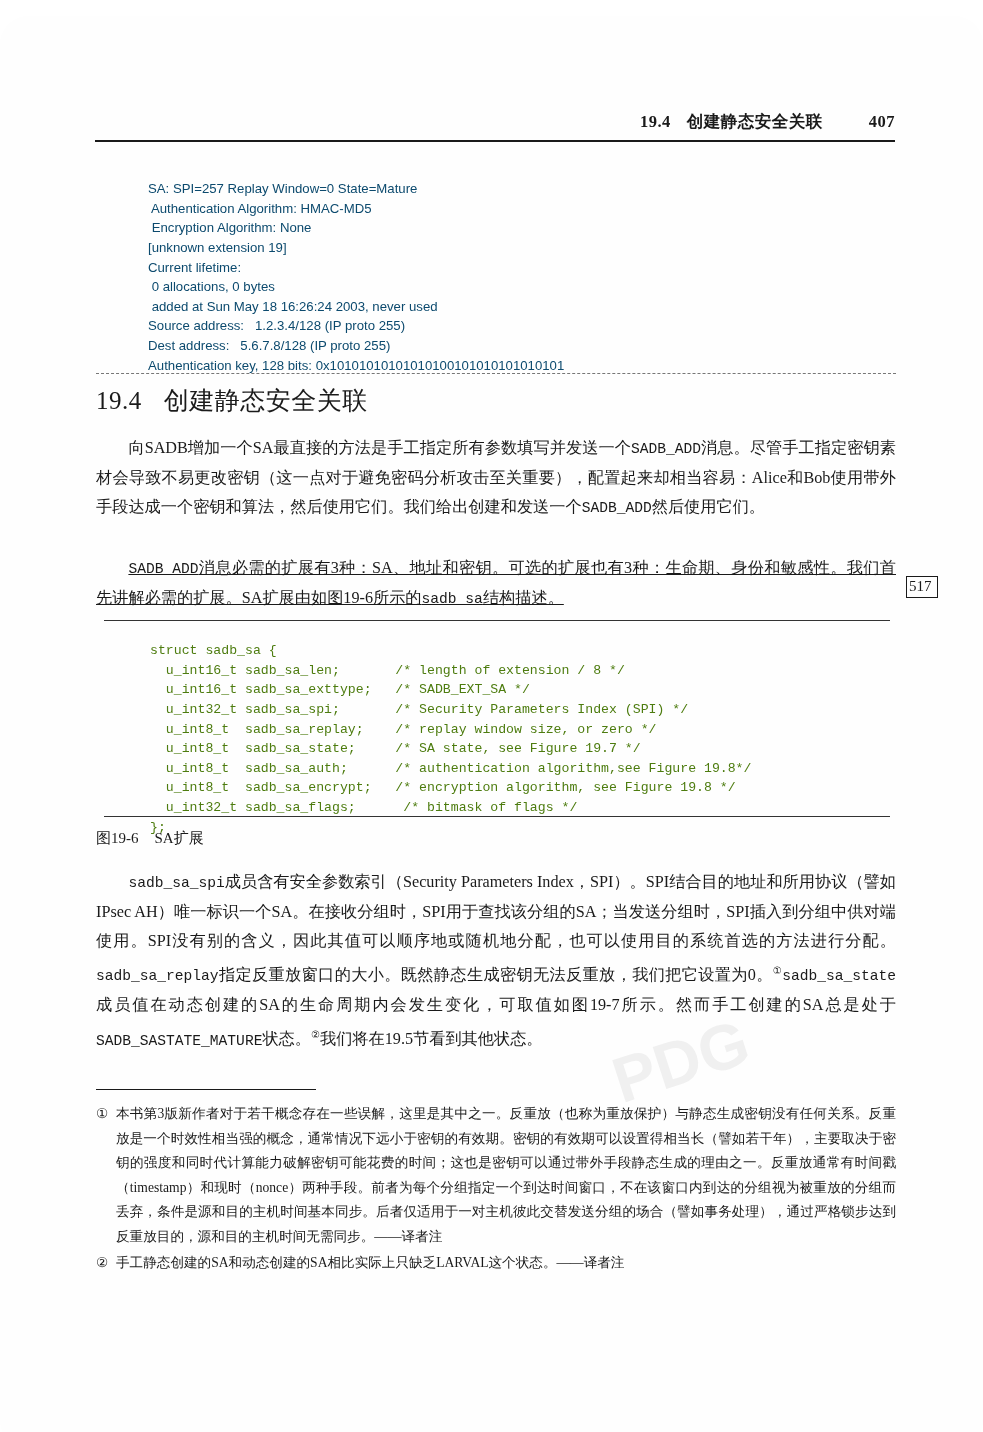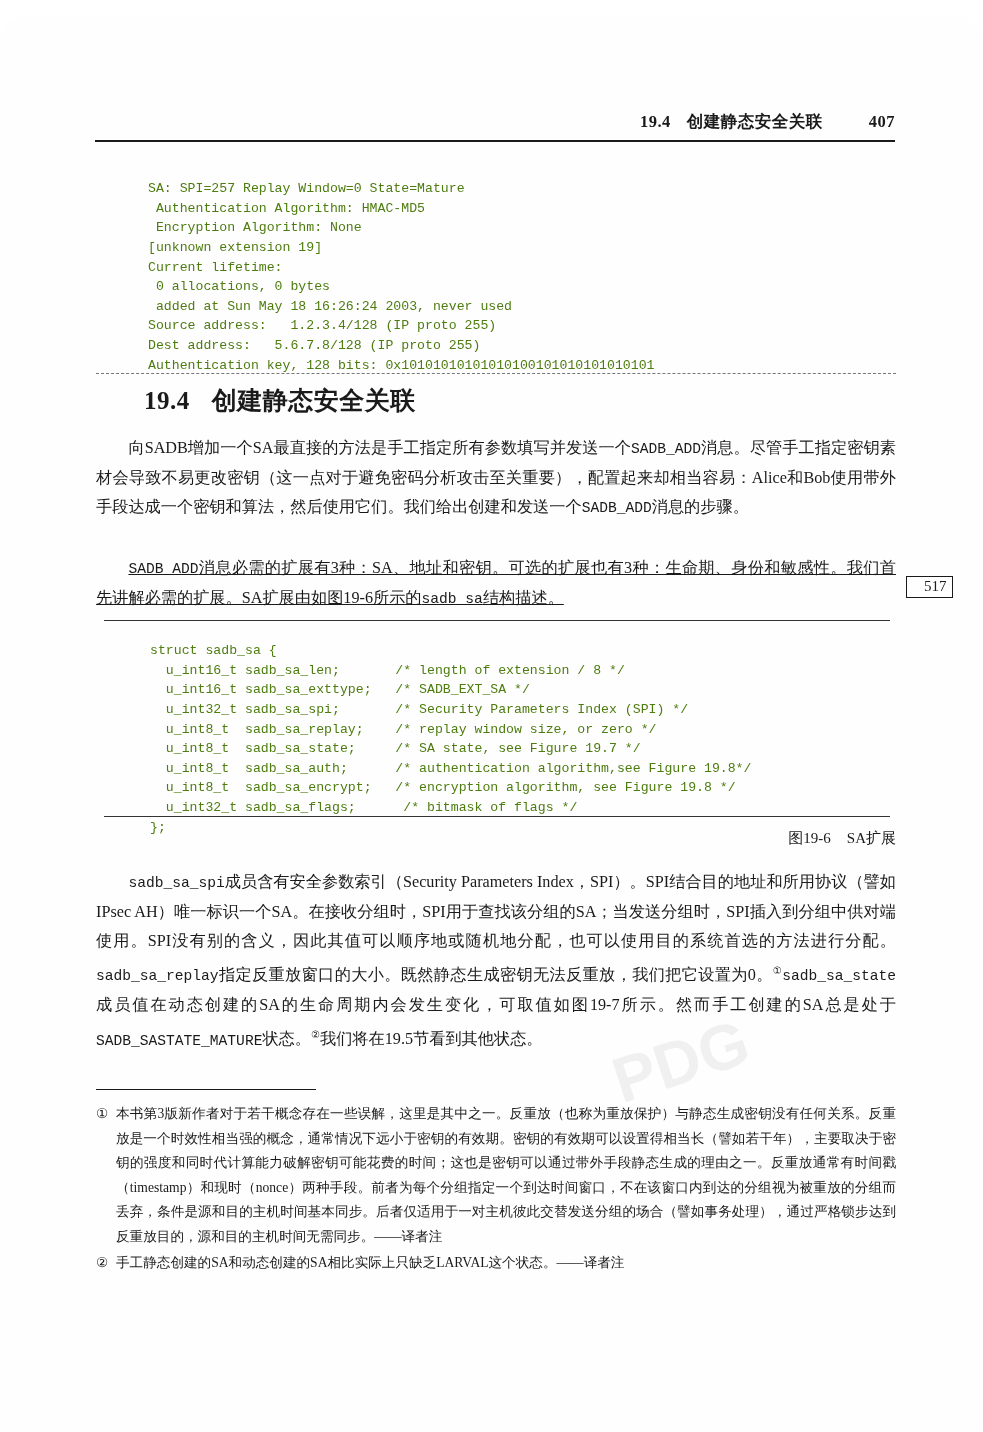--- a/index.html
+++ b/index.html
@@ -43,43 +43,42 @@
     left: 95px;
     width: 800px;
     height: 2px;
     background: #1a1a1a;
   }
   
   .listing-top {
     position: absolute;
     top: 150px;
     left: 148px;
-    font-family: Liberation Mono, monospace;
+    font-family: Liberation Sans, sans-serif;
     font-size: 13.2px;
     line-height: 19.6px;
     white-space: pre;
-    color: #4d7c0f;
+    color: #0c4a6e;
   }
   
   .sec-rule-dashed {
     position: absolute;
     top: 357px;
     left: 96px;
     width: 800px;
     border-top: 1px dashed #777;
     height: 0;
   }
   .section-heading {
     position: absolute;
     top: 368px;
     left: 96px;
     font-size: 25px;
-    font-weight: bold;
+    font-weight: normal;
     letter-spacing: 0.5px;
-    margin-left: 48px;
   }
   .section-heading .num { margin-right: 22px; }
   
   .para {
     position: absolute;
     width: 800px;
     left: 96px;
     font-size: 16.2px;
     line-height: 29px;
     text-align: justify;
@@ -87,21 +86,21 @@
   }
   .para.p1 { top: 418px; text-indent: 2em; }
   .para.p2 { top: 538px; text-indent: 2em; text-decoration: underline; }
   .mono { font-family: "Liberation Mono", monospace; font-size: 14.6px; margin-top: 16px; }
   
   .margin-note {
     position: absolute;
     top: 560px;
     left: 906px;
     border: 1.4px solid #1a1a1a;
-    padding: 1px 5px 2px 17px;
+    padding: 1px 5px 2px 2px;
     font-size: 15px;
     font-family: "Liberation Serif", serif;
   }
   
   .fig-rule {
     position: absolute;
     left: 104px;
     width: 786px;
     height: 1px;
     background: #333;
@@ -116,21 +115,21 @@
     font-size: 13.2px;
     line-height: 19.6px;
     white-space: pre;
     color: #4d7c0f;
   }
   .fig-caption {
     position: absolute;
     top: 813px;
     left: 96px;
     width: 800px;
-    text-align: right;
+    text-align: left;
     font-size: 15px;
   }
   .fig-caption .cap-num { margin-right: 16px; }
   
   .para.p3 { top: 852px; text-indent: 2em; }
   
   .footnote-rule {
     position: absolute;
     top: 1073px;
     left: 96px;
@@ -196,21 +195,21 @@
 Source address:   1.2.3.4/128 (IP proto 255)
 Dest address:   5.6.7.8/128 (IP proto 255)
 Authentication key, 128 bits: 0x10101010101010100101010101010101</pre>
 
   <div class="sec-rule-dashed"></div>
   <div class="section-heading">
     <span class="num">19.4</span><span>创建静态安全关联</span>
   </div>
 
   <div class="para p1">
-    <span>向SADB增加一个SA最直接的方法是手工指定所有参数填写并发送一个</span><span class="mono">SADB_ADD</span><span>消息。尽管手工指定密钥素材会导致不易更改密钥（这一点对于避免密码分析攻击至关重要），配置起来却相当容易：Alice和Bob使用带外手段达成一个密钥和算法，然后使用它们。我们给出创建和发送一个</span><span class="mono">SADB_ADD</span><span>消息的步骤。</span>
+    <span>向SADB增加一个SA最直接的方法是手工指定所有参数填写并发送一个</span><span class="mono">SADB_ADD</span><span>消息。尽管手工指定密钥素材会导致不易更改密钥（这一点对于避免密码分析攻击至关重要），配置起来却相当容易：Alice和Bob使用带外手段达成一个密钥和算法，然后使用它们。我们给出创建和发送一个</span><span class="mono">SADB_ADD</span><span>然后使用它们。</span>
   </div>
 
   <div class="para p2">
     <span class="mono">SADB_ADD</span><span>消息必需的扩展有3种：SA、地址和密钥。可选的扩展也有3种：生命期、身份和敏感性。我们首先讲解必需的扩展。SA扩展由如图19-6所示的</span><span class="mono">sadb_sa</span><span>结构描述。</span>
   </div>
 
   <div class="margin-note">517</div>
 
   <div class="fig-rule top"></div>
   <pre class="listing-fig">struct sadb_sa {

